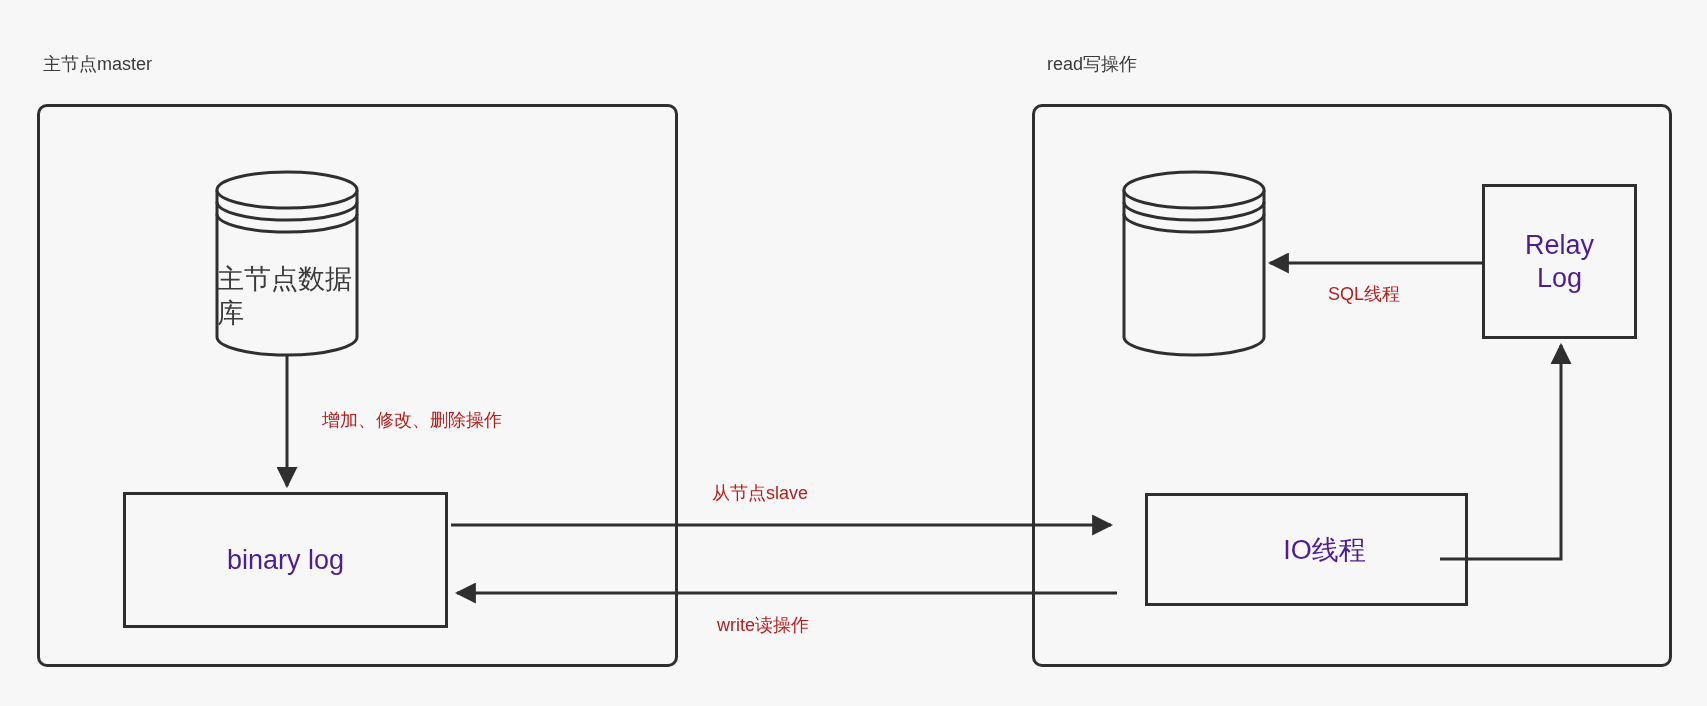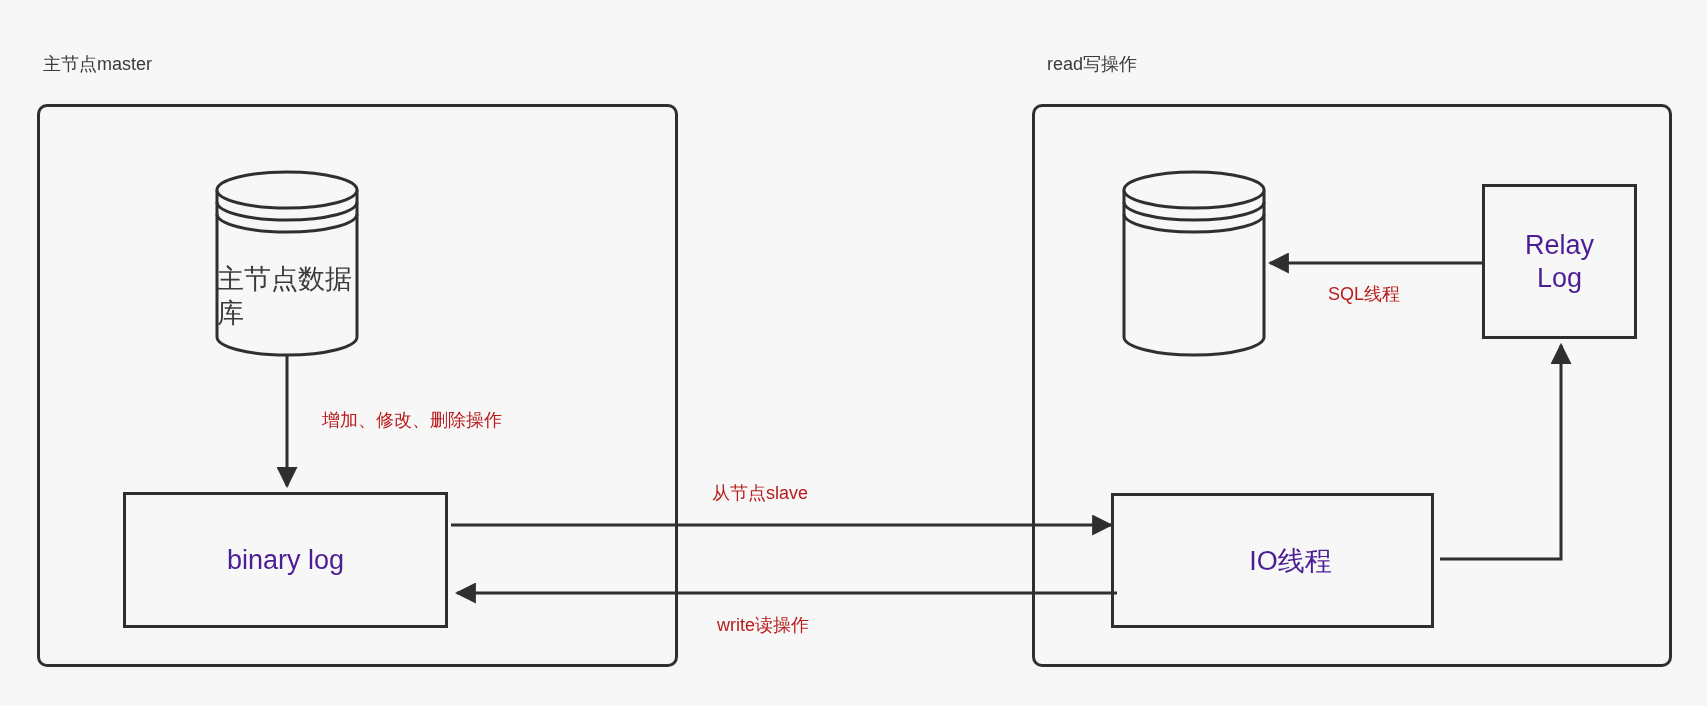--- a/index.html
+++ b/index.html
@@ -36,21 +36,21 @@
     border:3px solid #2f2f2f;
     background:transparent;
     box-sizing:border-box;
     display:flex;flex-direction:column;
     align-items:center;justify-content:center;
     text-align:center;
     font-size:27px;
     color:#4c1d95;
   }
   .node-binlog{left:123px;top:492px;width:325px;height:136px;line-height:32px;}
-  .node-io{left:1111px;top:493px;width:323px;height:135px;padding-left:36px;}
+  .node-io{left:1145px;top:493px;width:323px;height:113px;padding-left:36px;}
   .node-relay{left:1482px;top:184px;width:155px;height:155px;line-height:33px;}
   .edge-label{
     position:absolute;
     font-size:18px;
     color:#b91c1c;
     white-space:nowrap;
   }
   .label-ops{left:322px;top:408px;}
   .label-write{left:712px;top:481px;}
   .label-read{left:717px;top:613px;}

